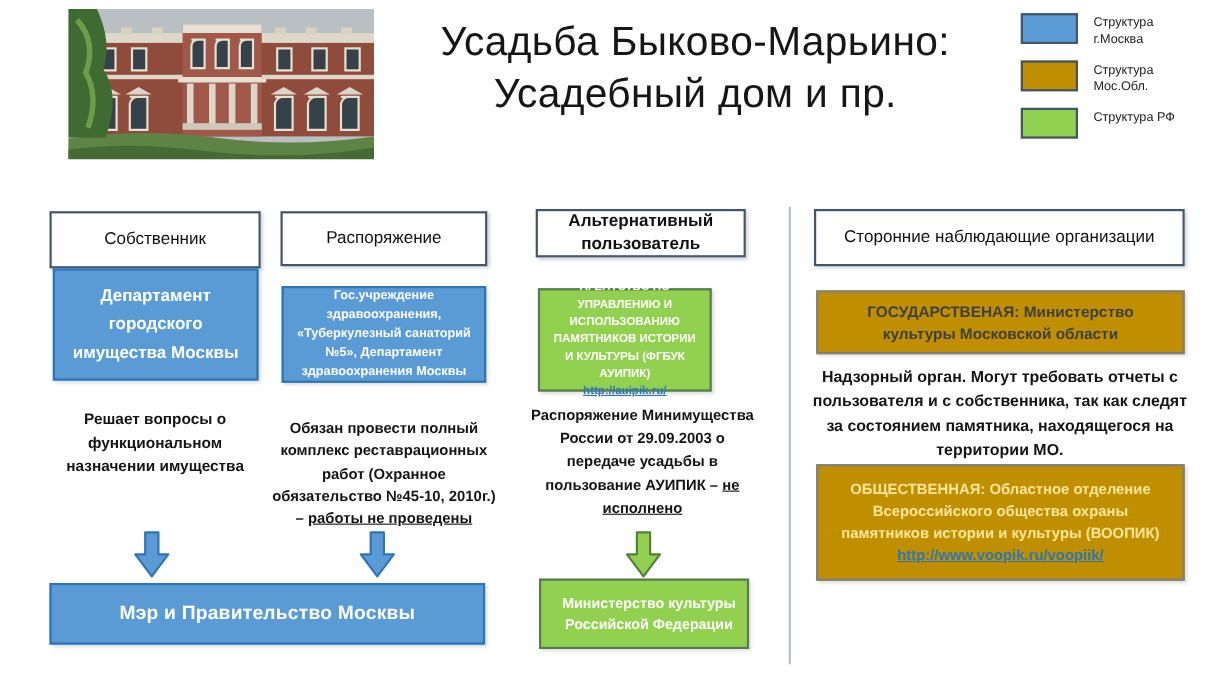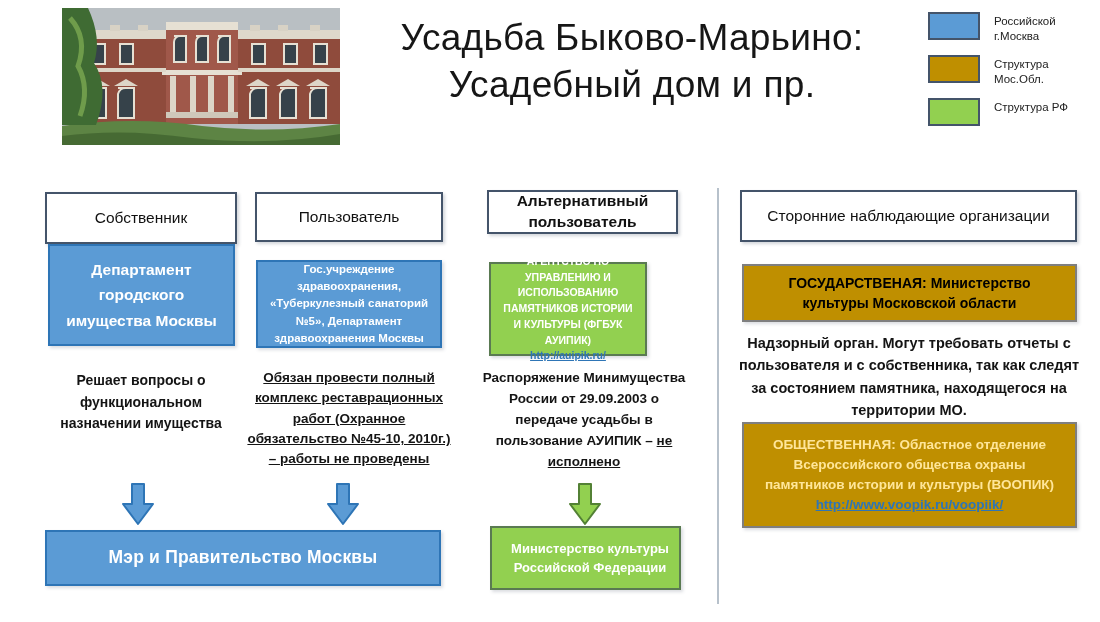--- a/index.html
+++ b/index.html
@@ -24,21 +24,21 @@
   
   .hdr{
     border:2px solid #44546a;background:#ffffff;color:#111;
     font-size:15.5px;line-height:1.35;box-shadow:2px 2px 3px rgba(110,120,135,.3);
   }
 
   
   .box{padding:6px 10px;line-height:1.45;box-shadow:2px 2px 3px rgba(110,120,135,.25);}
   .blue{background:#5b9bd5;border:2px solid #2e75b6;color:#ffffff;}
   .green{background:#92d050;border:2px solid #5a7a52;color:#ffffff;}
-  .gold{background:#bf8f00;border:2px solid #7f7f7f;color:#000000;}
+  .gold{background:#bf8f00;border:2px solid #7f7f7f;color:#404040;}
 
   .entity1{font-size:15.5px;font-weight:700;line-height:1.62;}
   .entity2{font-size:11.5px;font-weight:700;line-height:1.5;}
   .entity3{font-size:10.5px;font-weight:700;line-height:1.5;flex-direction:column;}
   .gold1{font-size:14px;line-height:1.45;}
   .gold2{font-size:13.5px;font-weight:700;line-height:1.5;color:#ffe699;}
 
   .cap{text-align:center;color:#141414;font-weight:700;}
   .cap1{font-size:14px;line-height:1.55;}
   .cap2{font-size:13.5px;line-height:1.5;}
@@ -123,44 +123,44 @@
 </div>
 
 <div class="abs title">
   <div>Усадьба Быково-Марьино:</div>
   <div>Усадебный дом и пр.</div>
 </div>
 
 <div class="abs legend">
   <div class="legend-row">
     <div class="swatch" style="background:#5b9bd5"></div>
-    <div class="legend-label">Российской г.Москва</div>
+    <div class="legend-label">Структура г.Москва</div>
   </div>
   <div class="legend-row">
     <div class="swatch" style="background:#bf8f00"></div>
     <div class="legend-label">Структура Мос.Обл.</div>
   </div>
   <div class="legend-row">
     <div class="swatch" style="background:#92d050"></div>
     <div class="legend-label">Структура РФ</div>
   </div>
 </div>
 
 <div class="abs hdr center" style="left:45px;top:192px;width:192px;height:52px;text-align:right;">Собственник</div>
-<div class="abs hdr center" style="left:255px;top:192px;width:188px;height:50px;">Пользователь</div>
+<div class="abs hdr center" style="left:255px;top:192px;width:188px;height:50px;">Распоряжение</div>
 <div class="abs hdr center" style="left:487px;top:190px;width:191px;height:44px;padding:2px 8px;font-weight:bold;">Альтернативный пользователь</div>
 <div class="abs hdr center" style="left:740px;top:190px;width:337px;height:52px;padding:2px 2px;">Сторонние наблюдающие организации</div>
 
 <div class="abs divider"></div>
 
 <div class="abs box blue center entity1" style="left:48px;top:244px;width:187px;height:102px;">Департамент городского имущества Москвы</div>
 <div class="abs cap cap1" style="left:38px;top:370px;width:206px;">Решает вопросы о функциональном назначении имущества</div>
 
 <div class="abs box blue center entity2" style="left:256px;top:260px;width:186px;height:88px;">Гос.учреждение здравоохранения, «Туберкулезный санаторий №5», Департамент здравоохранения Москвы</div>
-<div class="abs cap cap2" style="left:246px;top:368px;width:206px;text-decoration:underline;">
+<div class="abs cap cap2" style="left:246px;top:380px;width:206px;">
   <span>Обязан провести полный комплекс реставрационных работ (Охранное обязательство №45-10, 2010г.) – </span><span class="u">работы не проведены</span>
 </div>
 
 <div class="abs box green center entity3" style="left:489px;top:262px;width:158px;height:94px;padding:4px 8px;">
   <div>АГЕНТСТВО ПО УПРАВЛЕНИЮ И ИСПОЛЬЗОВАНИЮ ПАМЯТНИКОВ ИСТОРИИ И КУЛЬТУРЫ (ФГБУК АУИПИК)</div>
   <div class="link">http://auipik.ru/</div>
 </div>
 <div class="abs cap cap3" style="left:480px;top:368px;width:208px;">
   <span>Распоряжение Минимущества России от 29.09.2003 о передаче усадьбы в пользование АУИПИК – </span><span class="u">не исполнено</span>
 </div>

